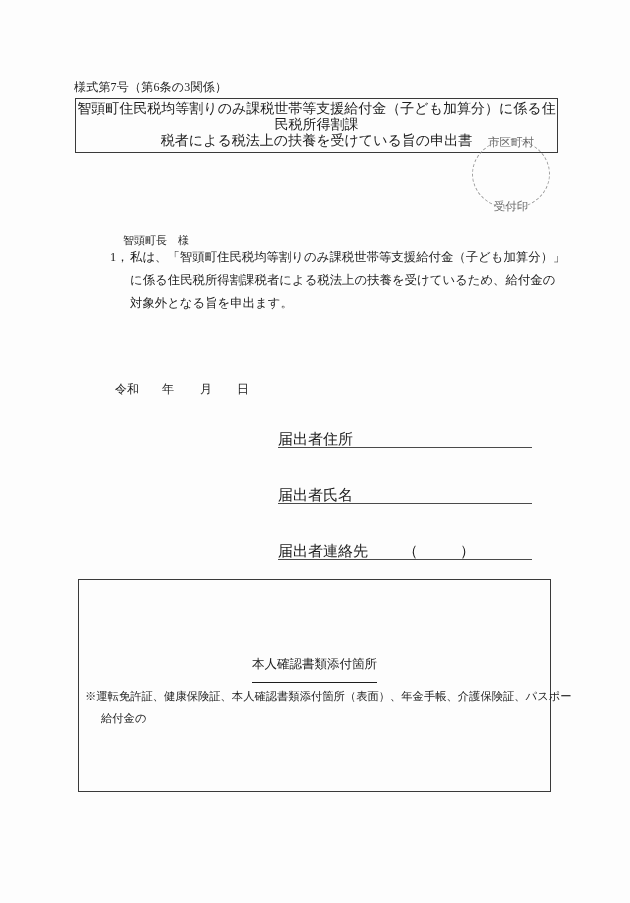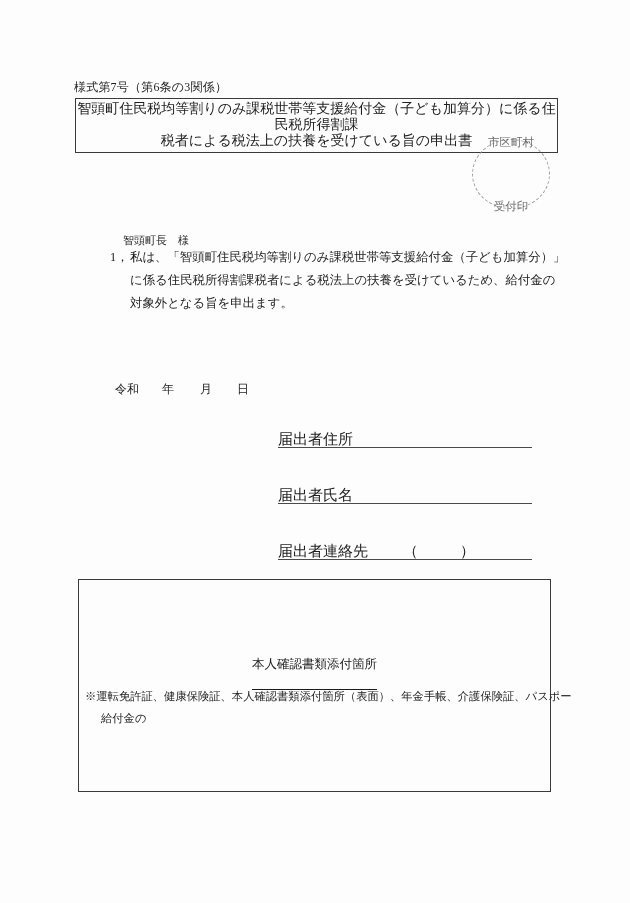--- a/index.html
+++ b/index.html
@@ -72,21 +72,21 @@
     border:1px solid #3a3a3a;
   }
   .attach-heading-wrap {
     position:absolute; top:76px; left:0; width:100%;
     text-align:center;
   }
   .attach-heading {
     display:inline-block;
     font-size:12.5px;
     border-bottom:1px solid #1d1d1d;
-    padding-bottom:16px;
+    padding-bottom:9px;
   }
   .attach-note-line1 {
     position:absolute; left:6px; top:109px;
     font-size:11.3px; white-space:nowrap;
   }
   .attach-note-line2 {
     position:absolute; left:22px; top:131px;
     font-size:11.3px; white-space:nowrap;
   }
 </style>

